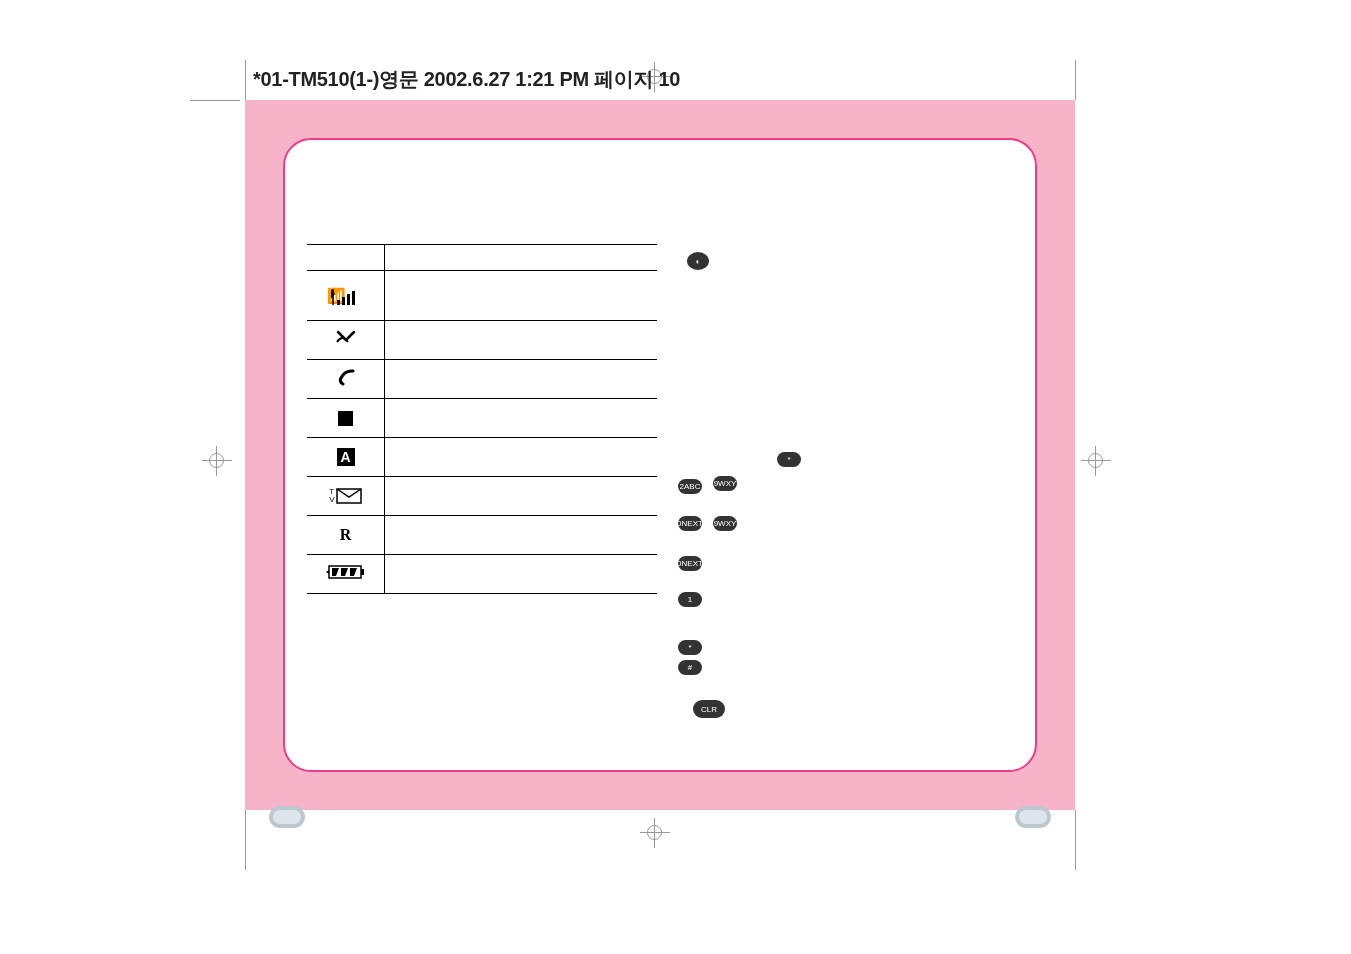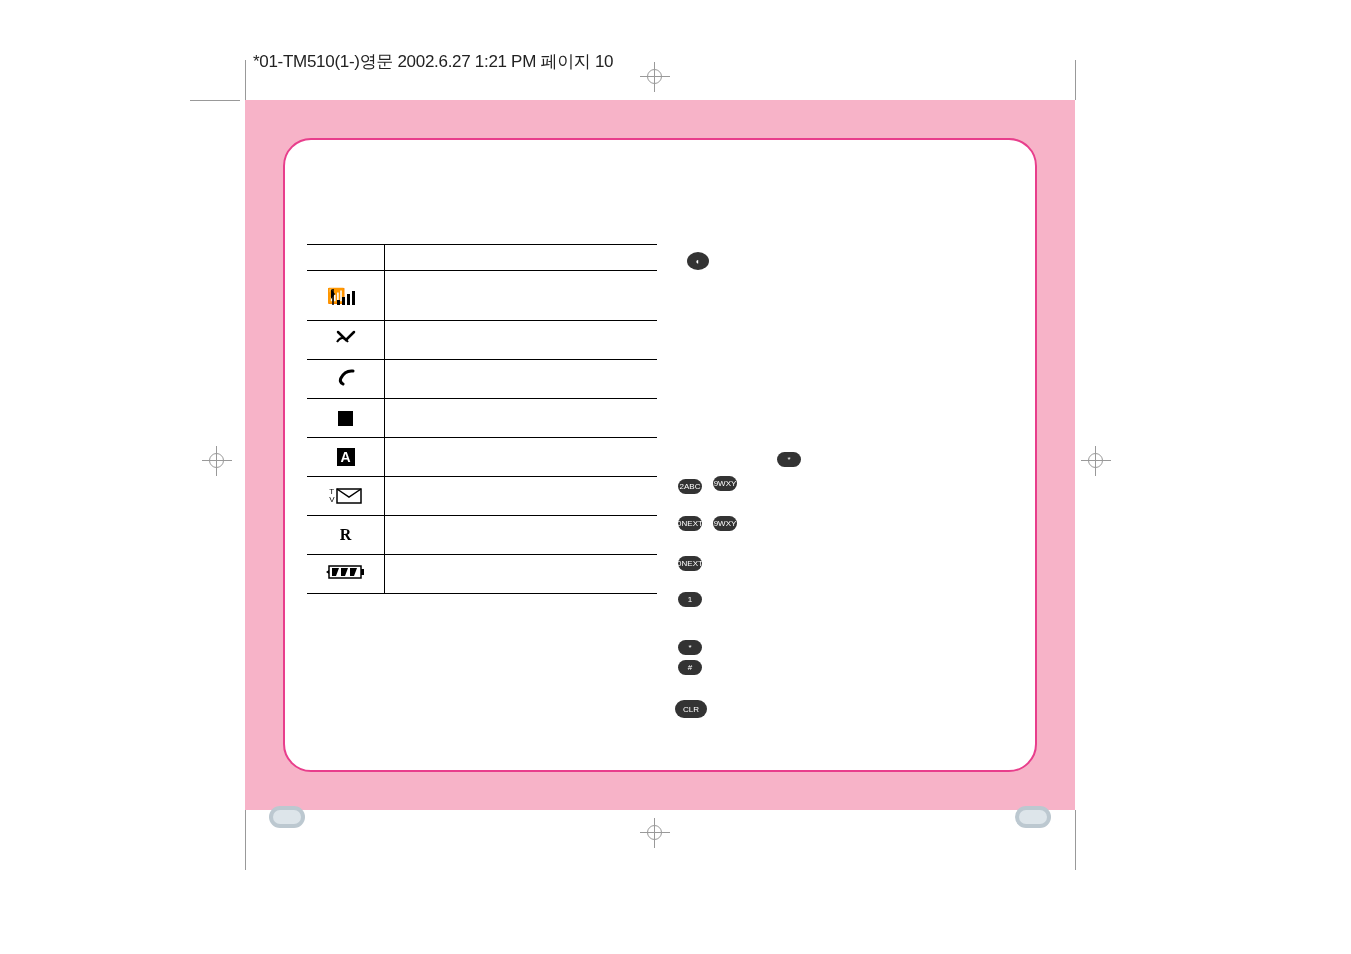--- a/index.html
+++ b/index.html
@@ -38,24 +38,25 @@
   }
   .reg-right::before { content:""; position:absolute; left:10px; top:-4px; width:1px; height:30px; background:#999; }
   .reg-right::after { content:""; position:absolute; left:-4px; top:10px; width:30px; height:1px; background:#999; }
   .reg-right .circ { position:absolute; left:3px; top:3px; width:15px; height:15px; border:1px solid #999; border-radius:50%; }
   .crop-bottom-left-v { position: absolute; left: 245px; top: 810px; width: 1px; height: 60px; background: #999; }
   .crop-bottom-right-v { position: absolute; left: 1075px; top: 810px; width: 1px; height: 60px; background: #999; }
 
   .header-text {
     position: absolute;
     left: 253px;
-    top: 50px;
-    font-size: 17px;
+    top: 66px;
+    font-size: 20px;
     color: #222;
     letter-spacing: -0.3px;
+    font-weight: bold;
   }
 
   .pink-page {
     position: absolute;
     left: 245px;
     top: 100px;
     width: 830px;
     height: 710px;
     background: #f7b3c8;
   }
@@ -299,21 +300,21 @@
         <span>1</span>
       </div>
 
     <div class="key-btn small" style="left:393px; top:500px;">
         <span>*</span>
       </div>
     <div class="key-btn small" style="left:393px; top:520px;">
         <span>#</span>
       </div>
 
-    <div class="key-btn wide" style="left:390px; top:560px;">
+    <div class="key-btn wide" style="left:408px; top:560px;">
         <span>CLR</span>
       </div>
 
   </div>
 
   <div class="page-tab left"></div>
   <div class="page-tab right"></div>
 </div>
 
 </body></html>

